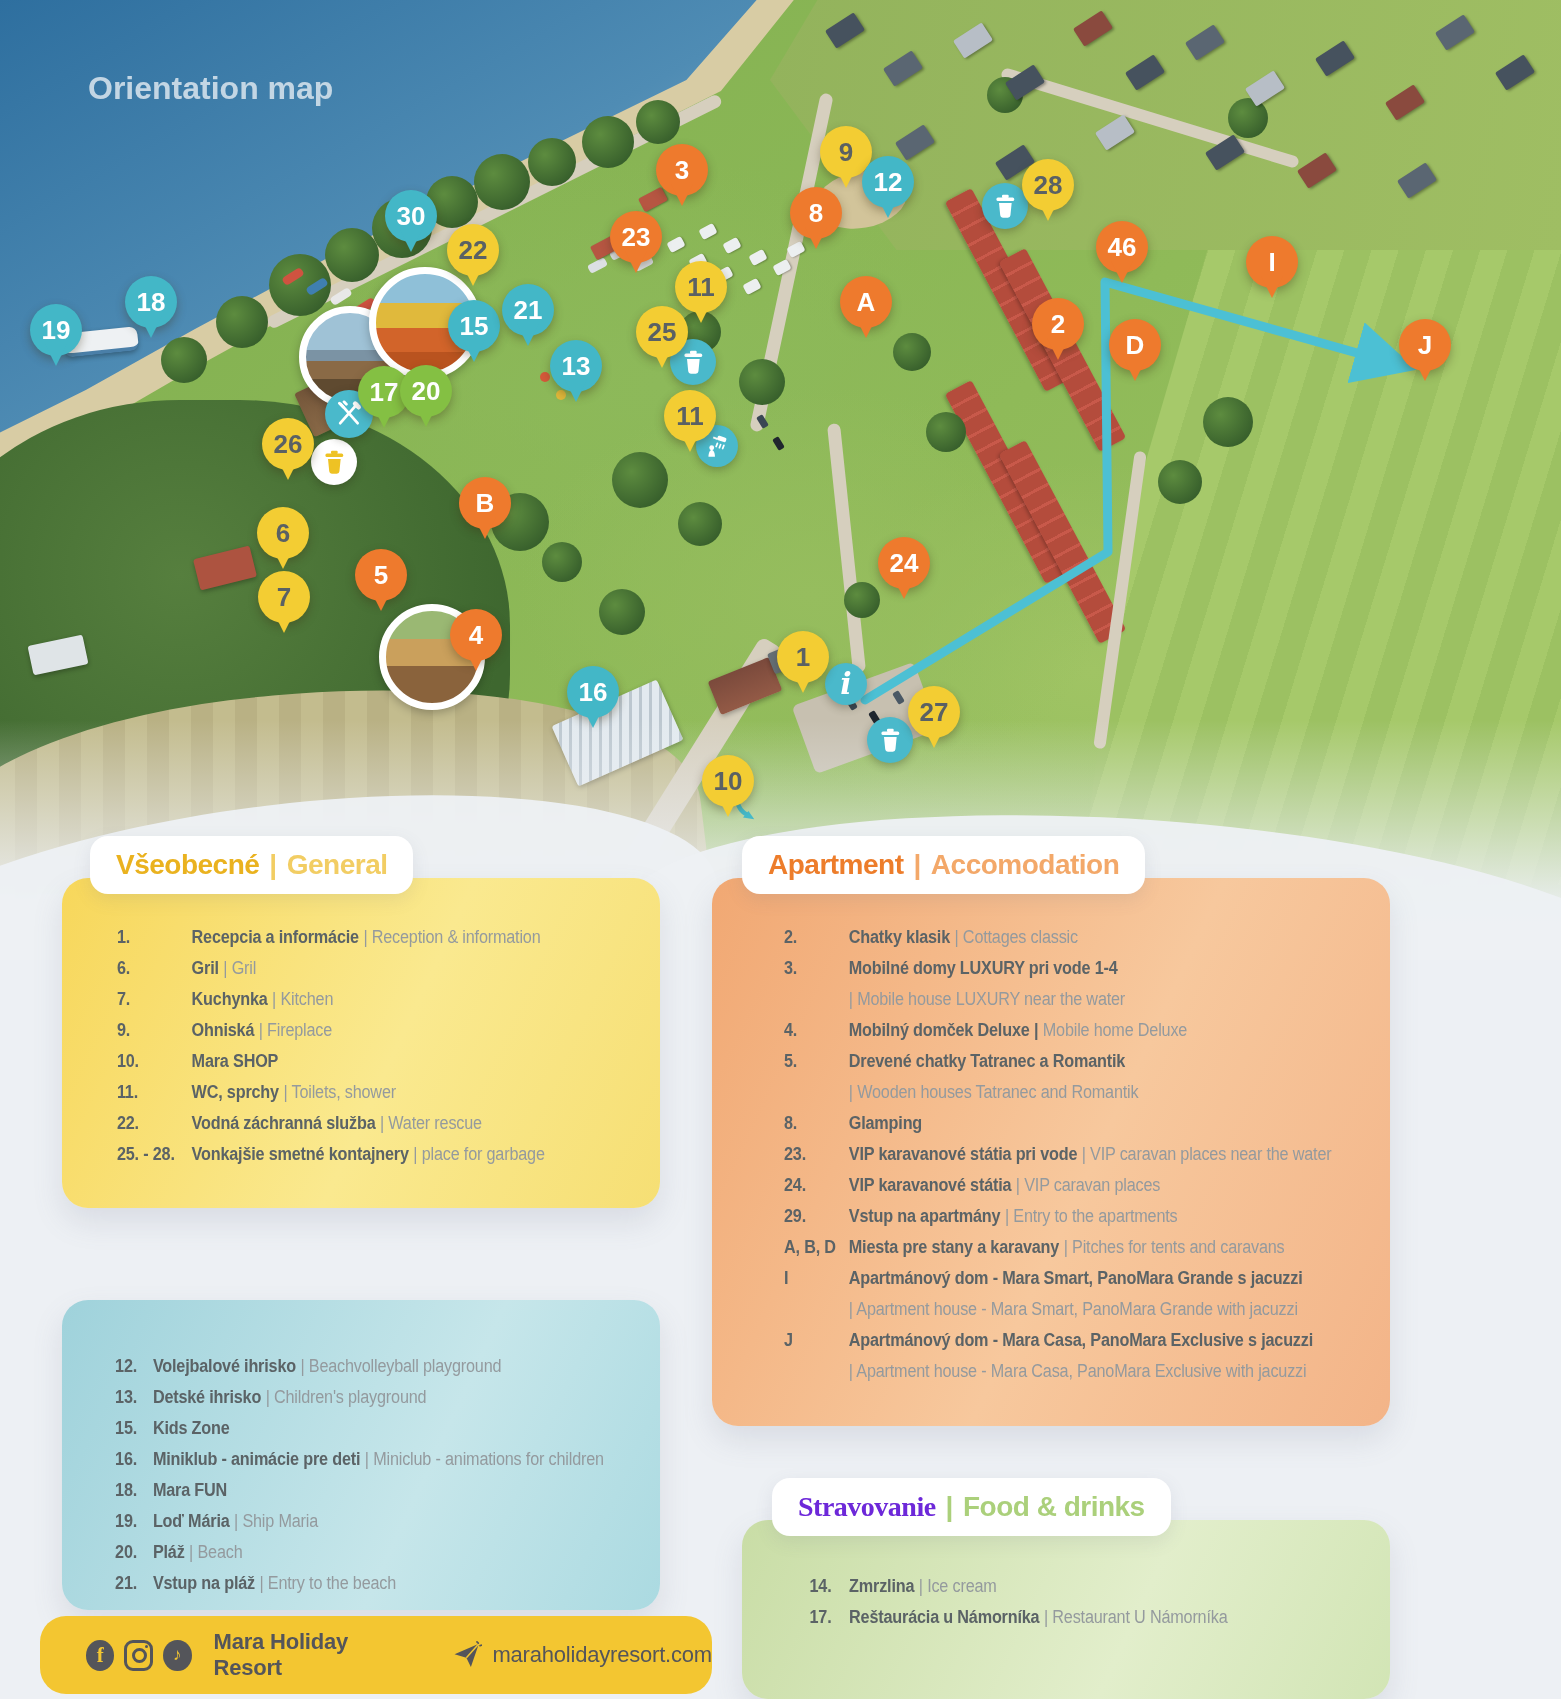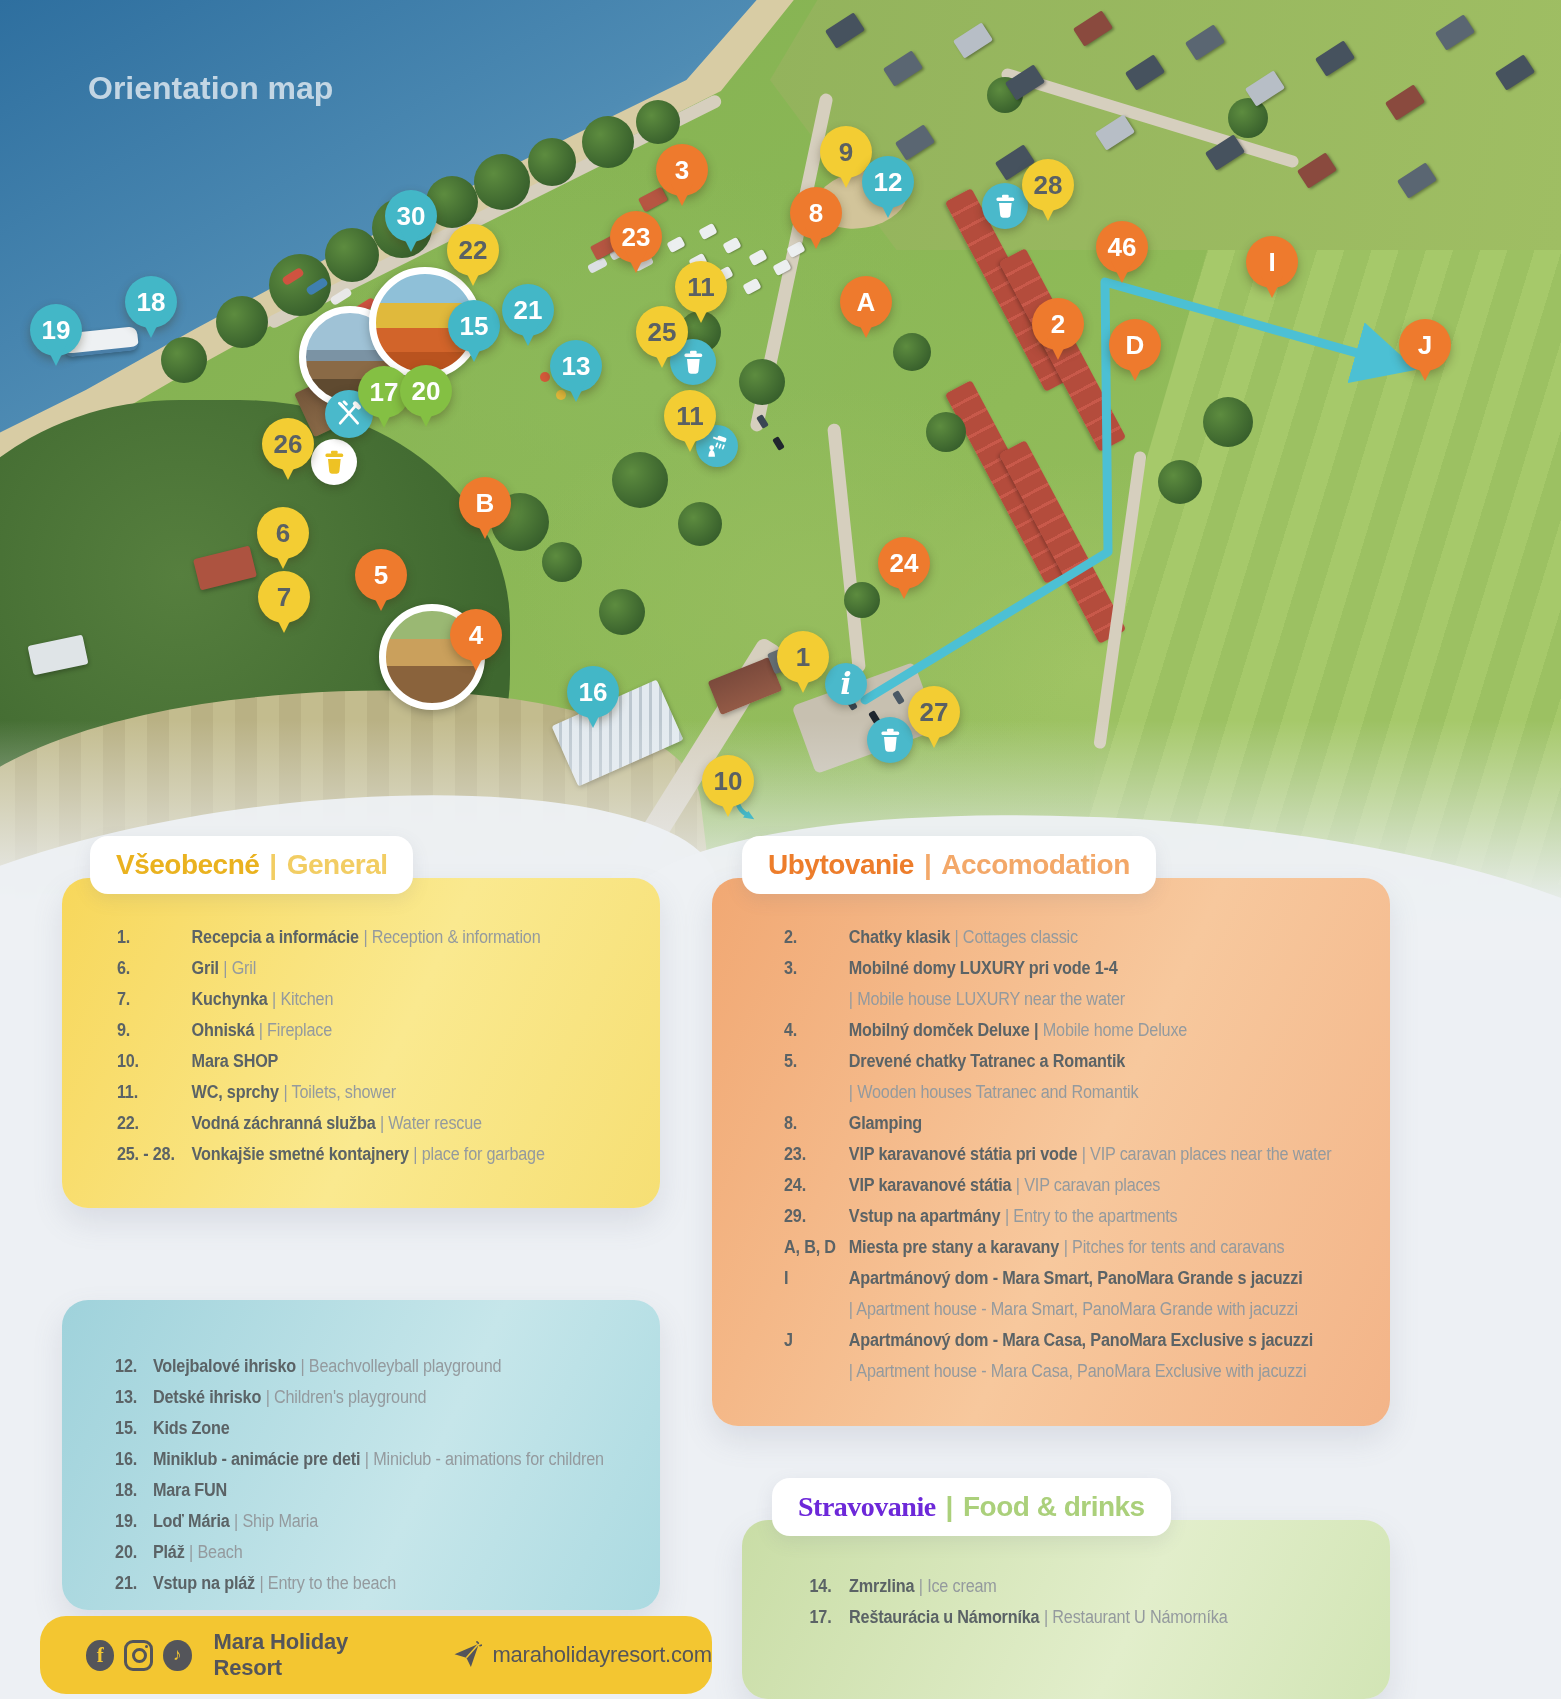--- a/index.html
+++ b/index.html
@@ -488,21 +488,21 @@
         </li>
       <li>
           <span class="num">25. - 28.</span>
           <span class="txt"><b>Vonkajšie smetné kontajnery</b><i>| place for garbage</i></span>
         </li>
     </ul>
   </section>
 
   <section class="panel panel-accom">
     <div class="phead">
-      <span class="t1">Ubytovanie</span><span class="psep">|</span><span class="t2">Accomodation</span>
+      <span class="t1">Apartment</span><span class="psep">|</span><span class="t2">Accomodation</span>
     </div>
     <ul class="rows">
       <li>
           <span class="num">2.</span>
           <span class="txt"><b>Chatky klasik</b><i>| Cottages classic</i></span>
         </li>
       <li>
           <span class="num">3.</span>
           <span class="txt"><b>Mobilné domy LUXURY pri vode 1-4</b><span class="cont">| Mobile house LUXURY near the water</span></span>
         </li>

